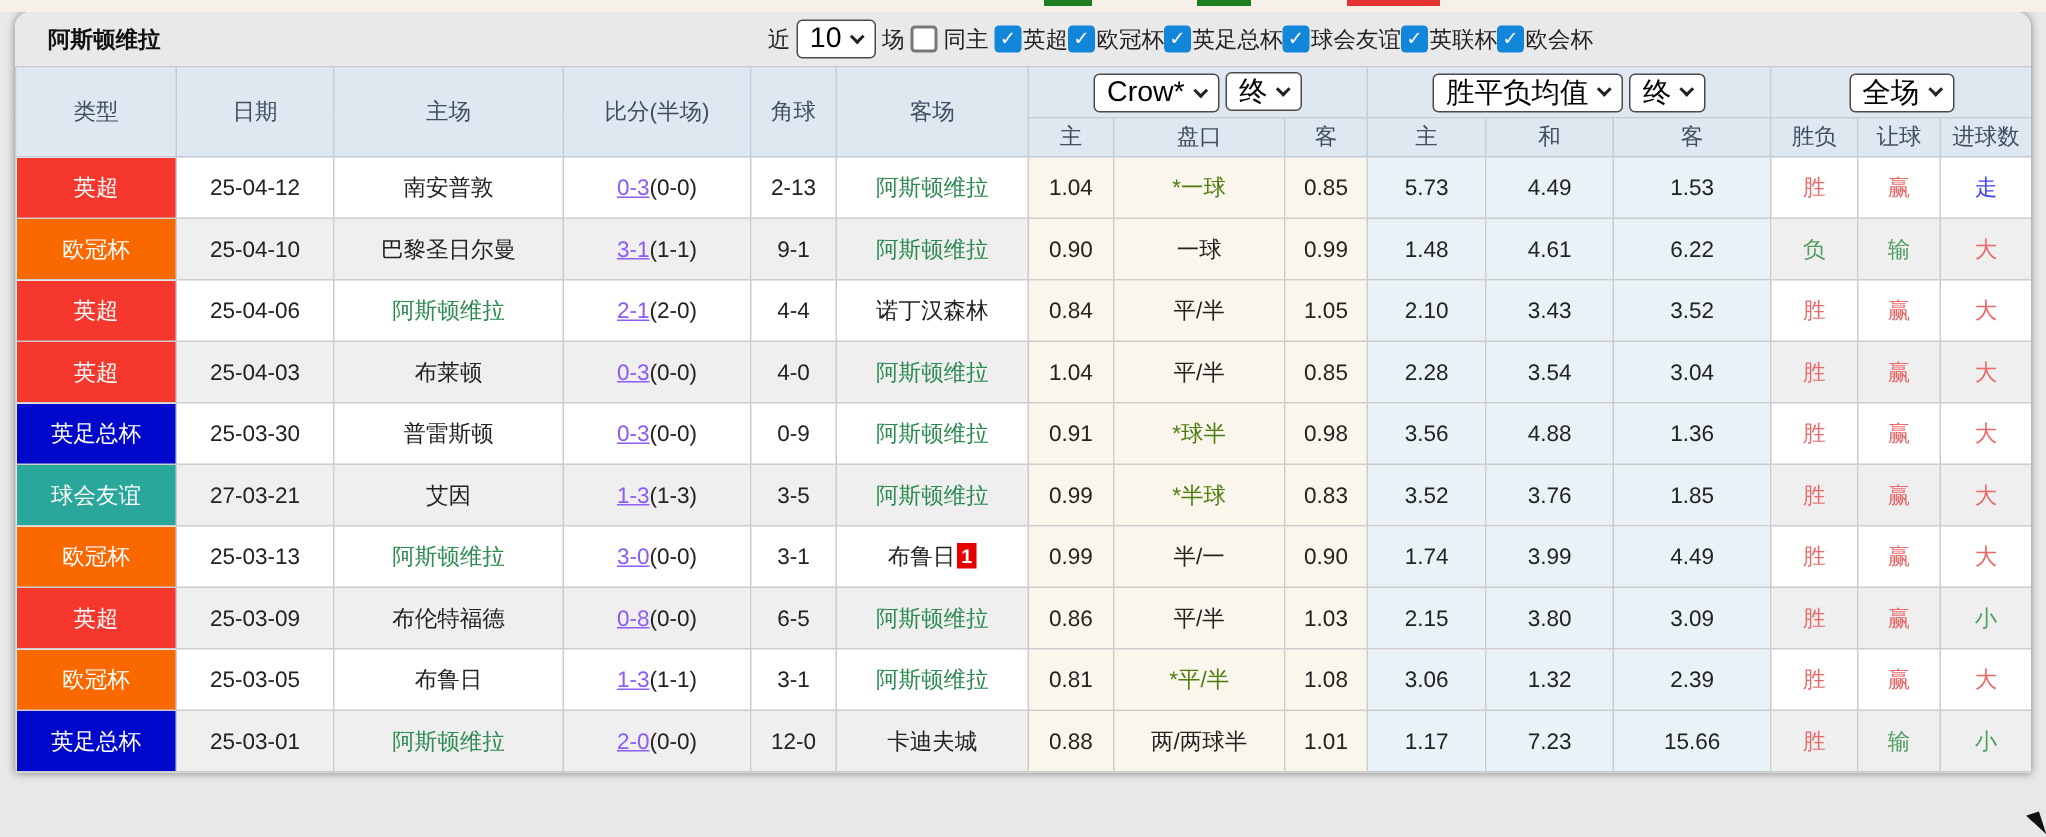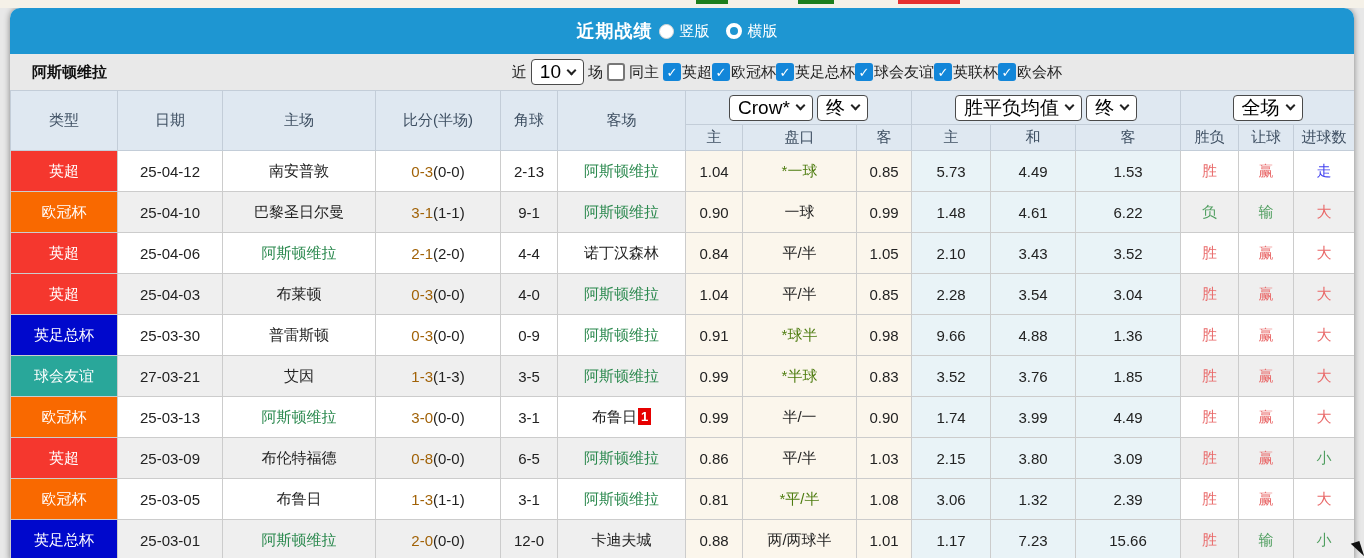--- a/index.html
+++ b/index.html
@@ -69,21 +69,21 @@
     overflow:hidden;white-space:nowrap;
   }
   tr.even td{background:#efefef;}
   tr.odd td{background:#fff;}
   td.odds{background:#fbf6ec !important;}
   td.avg{background:#e9f3f7 !important;}
   td.league{color:#fff;padding:0;}
   .focus{color:#2d8a50;}
   .teamtxt{color:#222;}
   td a{text-decoration:none;cursor:pointer;}
-  .sc{color:#a16207;}
+  .sc{color:#8b5cf6;text-decoration:underline;}
   .half{color:#222;}
   .hred{color:#4d7c0f;}
   .res-red{color:#e96a6a;}
   .res-green{color:#4f9e5f;}
   .res-blue{color:#4141f0;}
   .away-badge{
     display:inline-block;background:#e60000;color:#fff;font-size:13px;
     line-height:17px;padding:0 3px;margin-left:1px;vertical-align:top;font-weight:bold;
   }
   .cursor{
@@ -96,27 +96,20 @@
 <body>
 
 <div class="top-strip">
   <div class="frag g1"></div>
   <div class="frag g2"></div>
   <div class="frag r1"></div>
 </div>
 
 <div class="card">
 
-  <div class="titlebar">
-    <span class="title">近期战绩</span>
-    <span class="radio" id="radio-vertical"></span>
-    <span class="radio-label">竖版</span>
-    <span class="radio on" id="radio-horizontal"></span>
-    <span class="radio-label">横版</span>
-  </div>
 
   <div class="filterbar">
     <span class="team-name">阿斯顿维拉</span>
     <div class="filters">
       <span class="lbl">近</span>
       <span class="sel">
         <span>10</span>
         <span class="chev"></span>
       </span>
       <span class="lbl">场</span>
@@ -281,21 +274,21 @@
         <tr class="odd">
           <td class="league" style="background: rgb(0, 8, 204);">英足总杯</td>
           <td>25-03-30</td>
           <td><a class="teamtxt">普雷斯顿</a></td>
           <td><span class="sc">0-3</span><span class="half">(0-0)</span></td>
           <td>0-9</td>
           <td><a class="focus">阿斯顿维拉</a></td>
           <td class="odds">0.91</td>
           <td class="odds hred">*球半</td>
           <td class="odds">0.98</td>
-          <td class="avg">9.66</td>
+          <td class="avg">3.56</td>
           <td class="avg">4.88</td>
           <td class="avg">1.36</td>
           <td class="res-red">胜</td>
           <td class="res-red">赢</td>
           <td class="res-red">大</td>
         </tr>
         <tr class="even">
           <td class="league" style="background: rgb(41, 167, 154);">球会友谊</td>
           <td>27-03-21</td>
           <td><a class="teamtxt">艾因</a></td>

